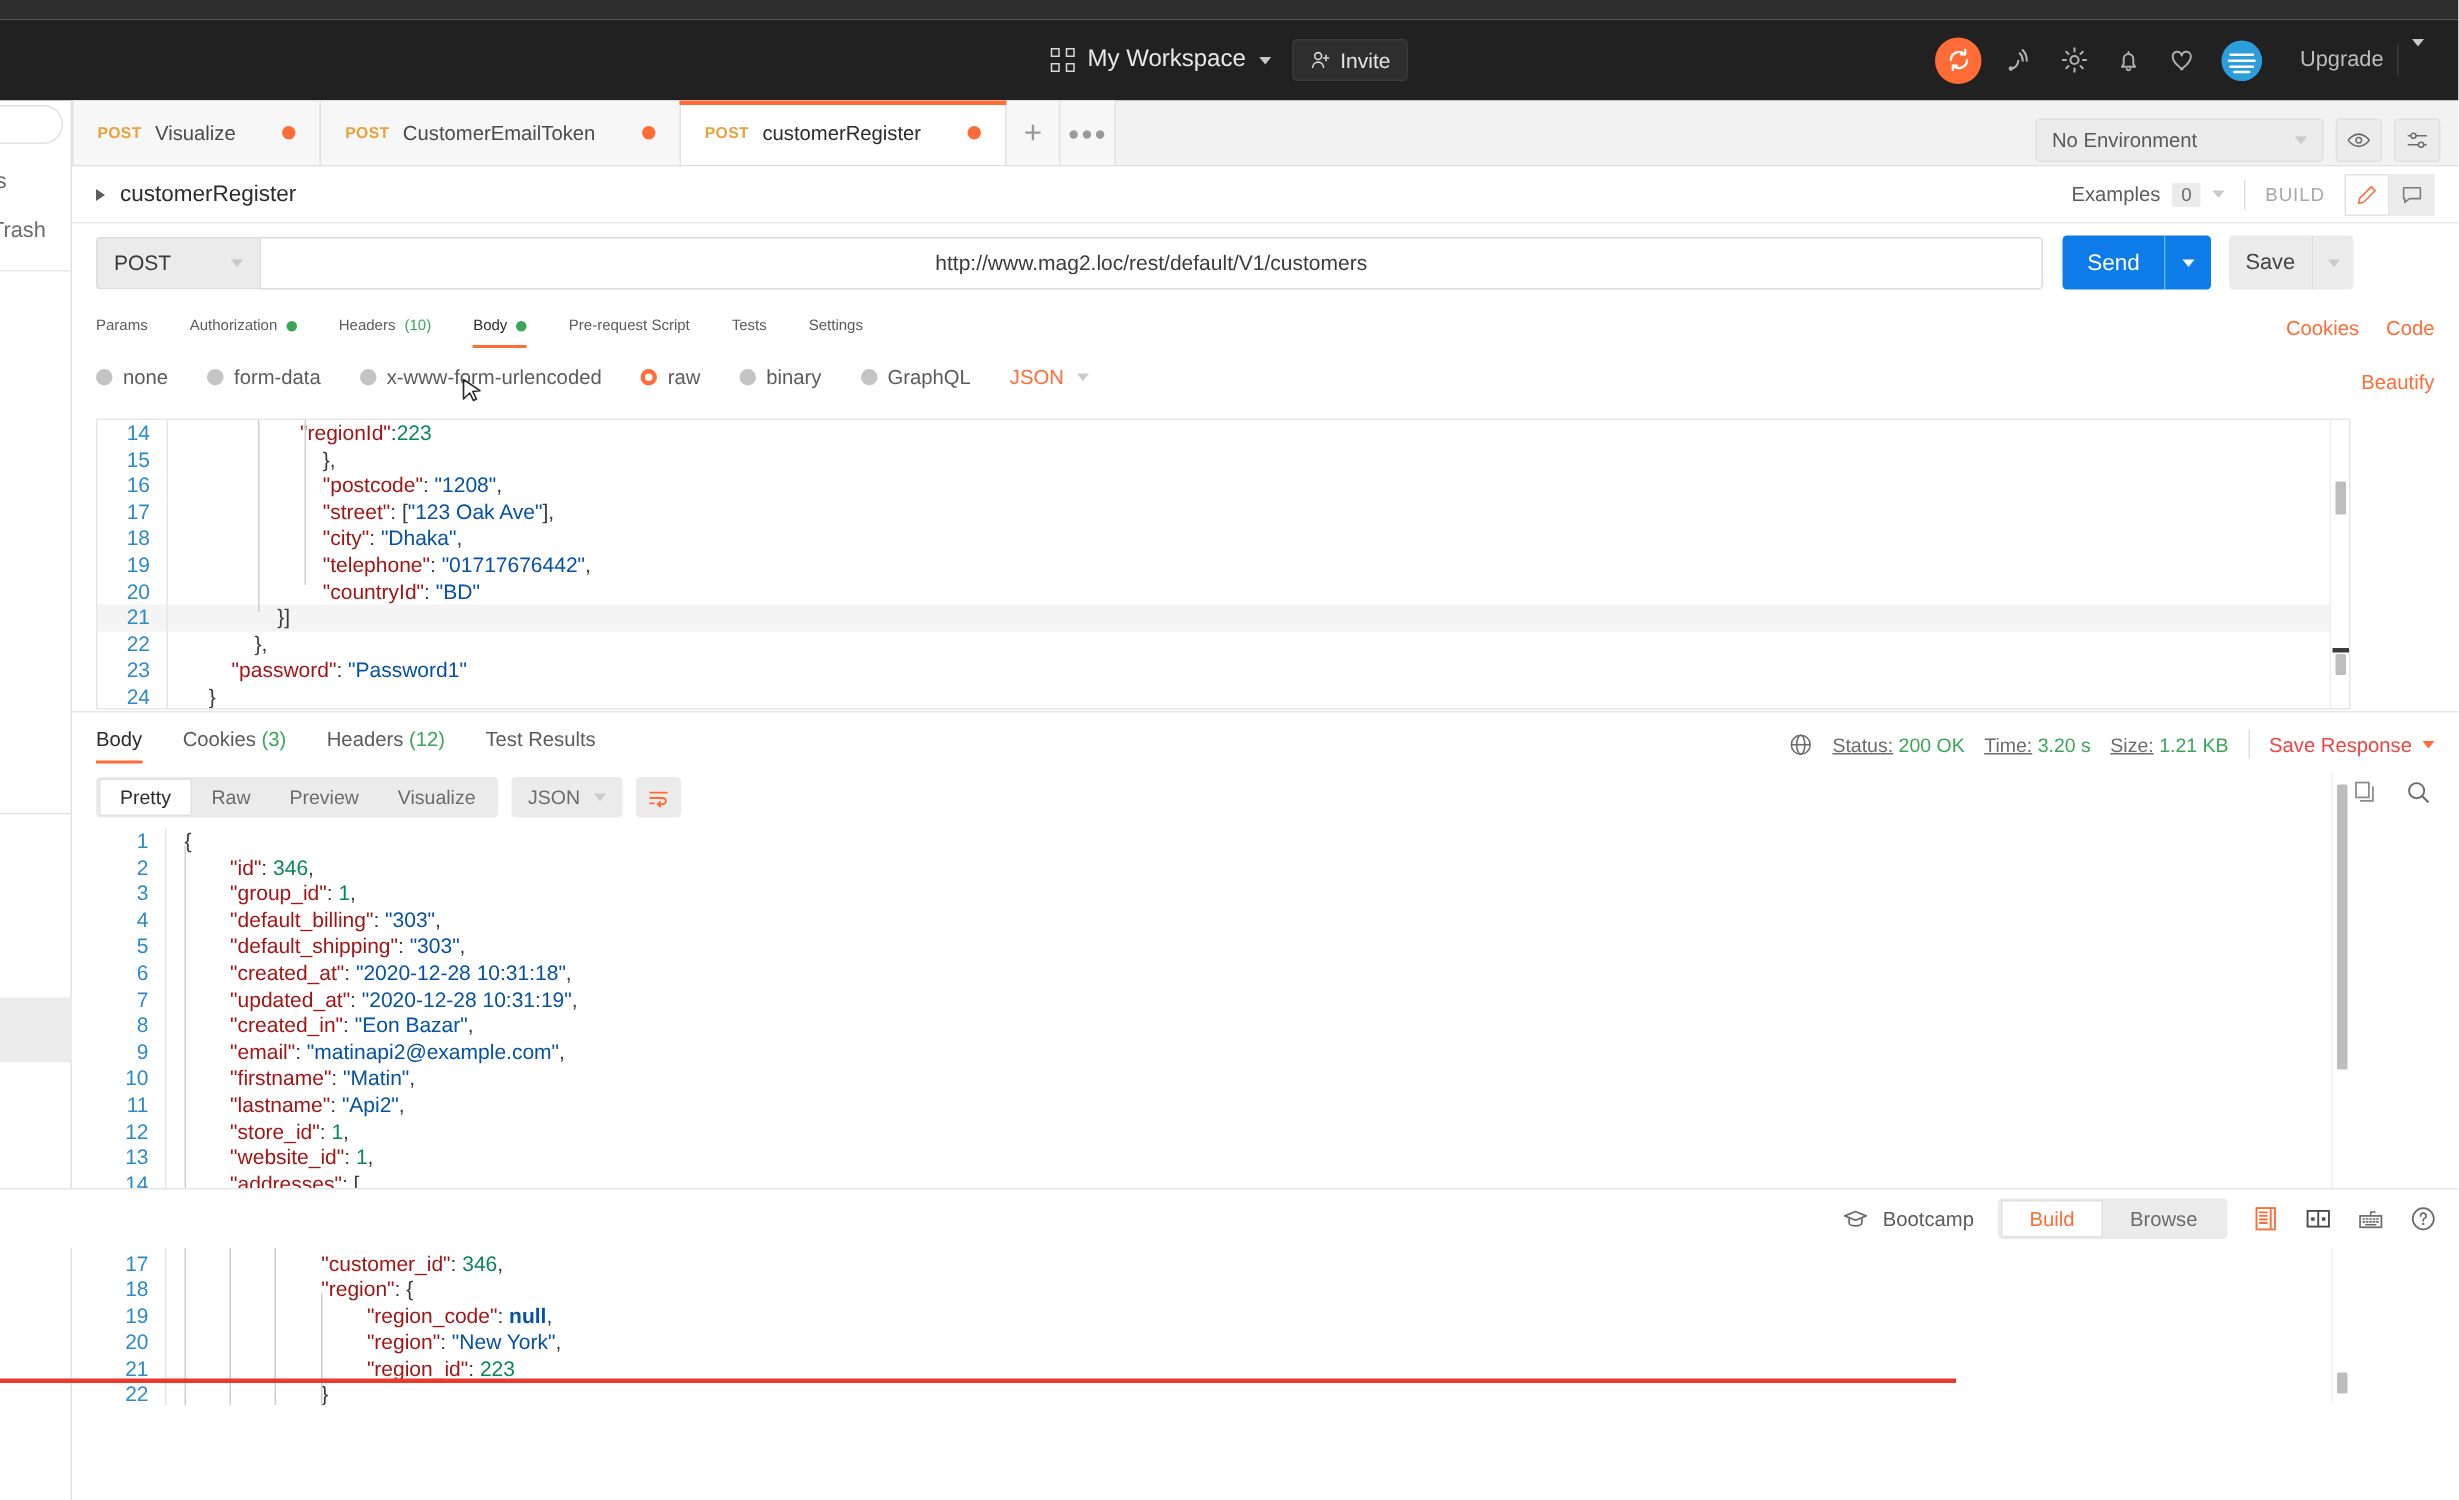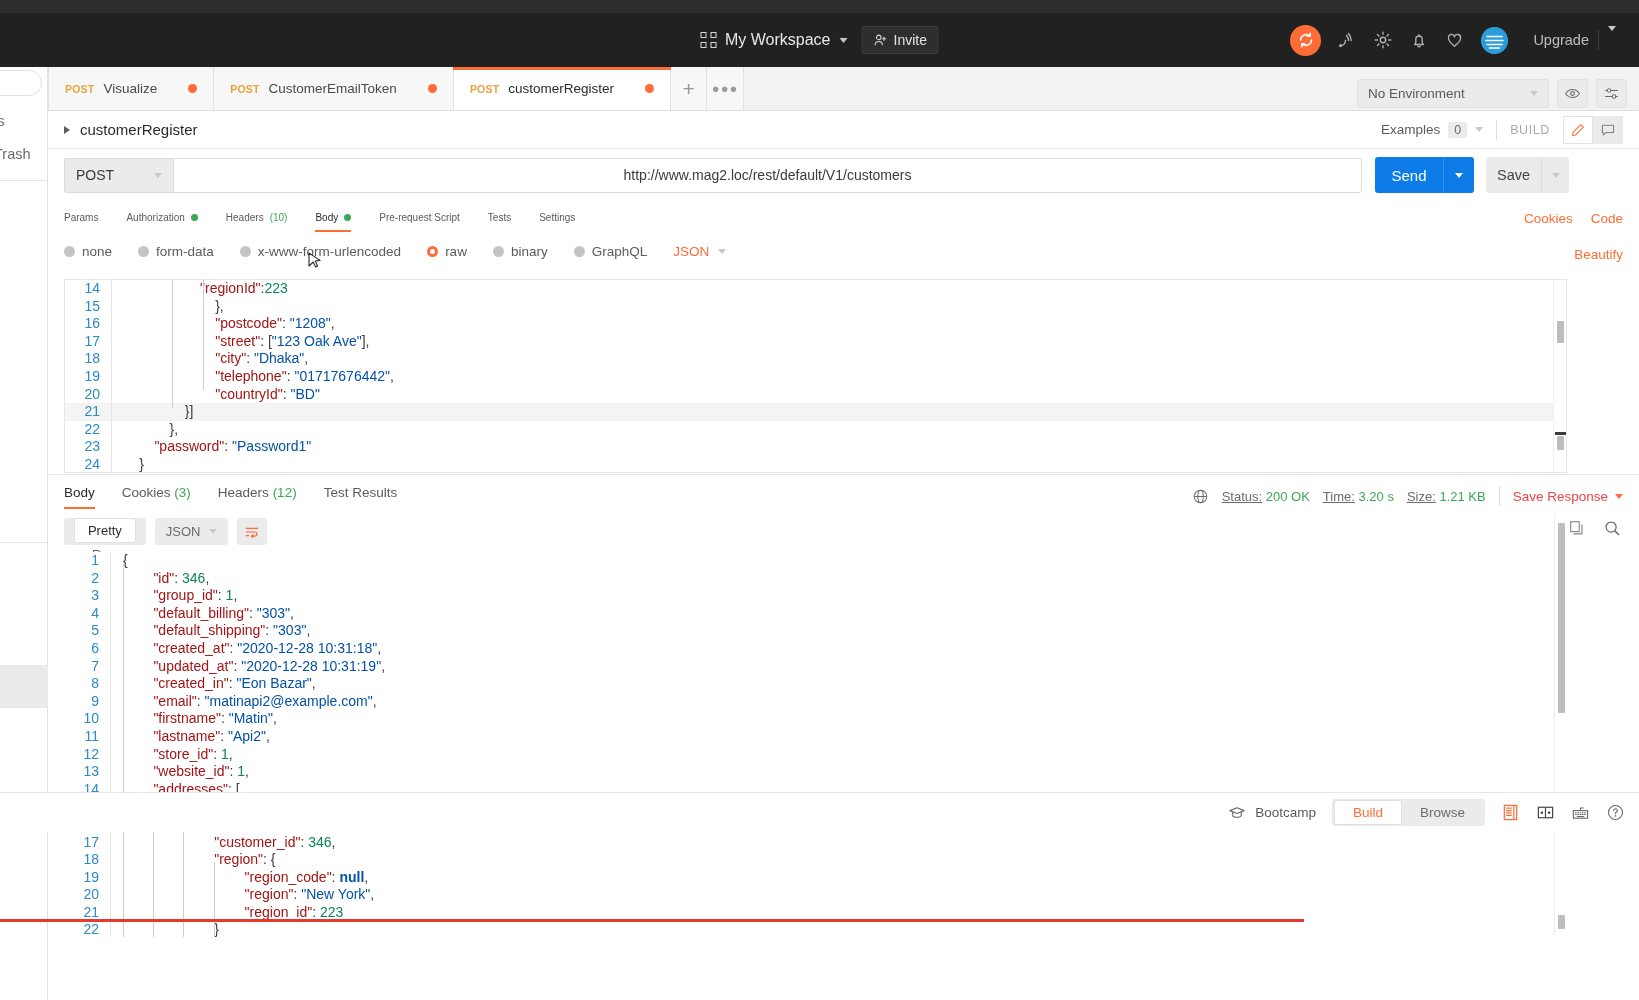--- a/index.html
+++ b/index.html
@@ -232,21 +232,21 @@
   .rs-tab { font-size:13.5px; color:#5b5b5b; margin-right:27px; padding: 4px 0 9px; cursor:pointer; position:relative;}
   .rs-tab.active { color:#2b2b2b; }
   .rs-tab.active::after{ content:''; position:absolute; left:0; right:0; bottom:0; height:2.5px; background:#ff6c37;}
   .resp-meta { position:absolute; right:16px; top:11px; display:flex; align-items:center; gap:13px; font-size:13px;}
   .meta-lbl { color:#6b6b6b;text-decoration:underline; }
   .meta-val { color:#3aa757; }
   .save-resp { color:#ef4444; font-size:13.5px; cursor:pointer; display:flex; align-items:center; gap:7px;}
 
   
   .prettybar { position:absolute; left:64px; top:518px; display:flex; align-items:center; gap:9px; }
-  .seg { background:#ebebeb; border-radius:3px; height:27px; display:flex; align-items:center; padding: 0 2px; flex-direction: column;}
+  .seg { background:#ebebeb; border-radius:3px; height:27px; display:flex; align-items:center; padding: 0 2px;}
   .seg span { font-size:13px; color:#6b6b6b; padding: 0 13px; line-height:23px; border-radius:2px; cursor:pointer;}
   .seg span.on { background:#fff; color:#2b2b2b; border:1px solid #e0e0e0; }
   .fmt-sel { background:#ebebeb; border-radius:3px; height:27px; display:flex; align-items:center; gap:9px; padding:0 11px; font-size:13px; color:#6b6b6b; cursor:pointer;}
   .wrap-btn { background:#ebebeb; border-radius:3px; height:27px; width:30px; display:flex; align-items:center; justify-content:center; cursor:pointer;}
   .resp-tools { position:absolute; right:18px; top:519px; display:flex; gap:17px; }
 
   
   .statusbar {
     position:absolute; left:0; bottom:0; width:1639px; height:40px; background:#fff;
     border-top:1px solid #e6e6e6; display:flex; align-items:center;

